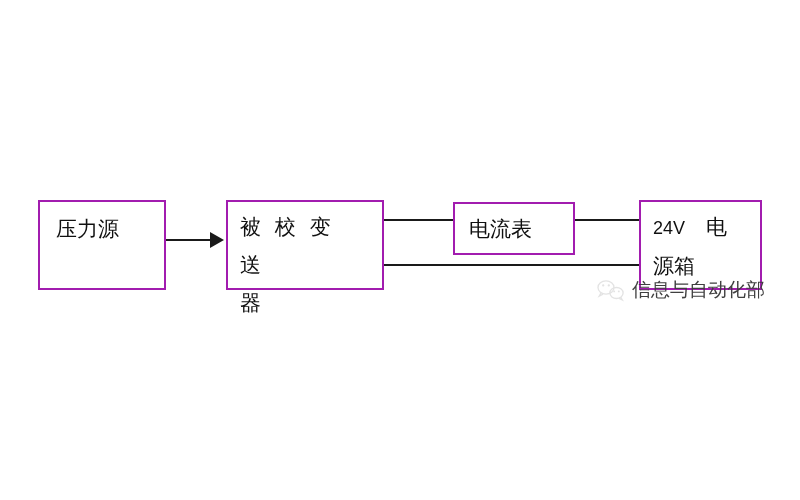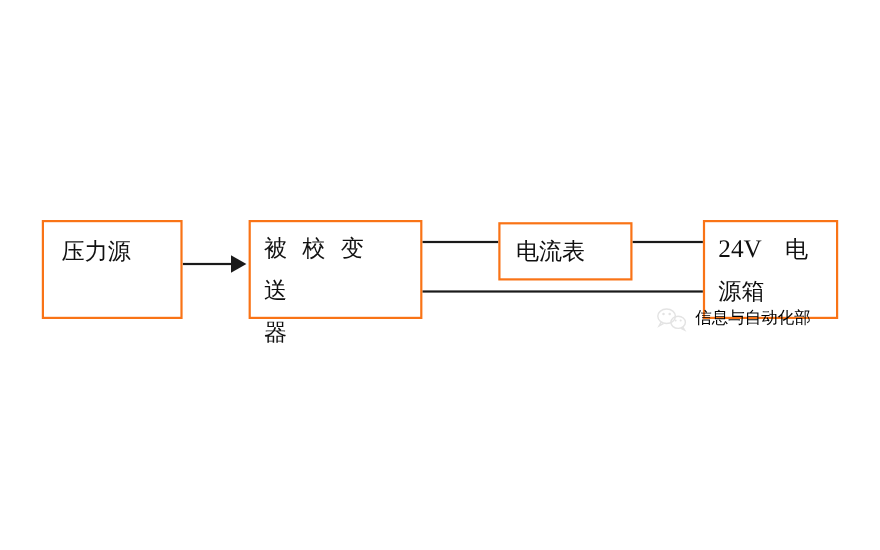--- a/index.html
+++ b/index.html
@@ -16,21 +16,21 @@
     width: 800px;
     height: 500px;
     background: #ffffff;
     overflow: hidden;
   }
 
   
   .block {
     position: absolute;
     box-sizing: border-box;
-    border: 2px solid #f97316;
+    border: 2px solid #a21caf;
     background: #ffffff;
     color: #101010;
     z-index: 3;
   }
   .block .block-label {
     display: block;
     font-size: 21px;
     line-height: 34px;
     color: #101010;
     white-space: pre-wrap;
@@ -91,22 +91,22 @@
   }
   #box-power-supply .block-label {
     position: absolute;
     left: 12px;
     top: 6px;
     width: 104px;
     line-height: 38px;
     letter-spacing: 0px;
   }
   #box-power-supply .volt {
-    font-family: Liberation Serif, serif;
-    font-size: 23px;
+    font-family: Liberation Sans, sans-serif;
+    font-size: 18px;
   }
 
   
   .wire {
     position: absolute;
     background: #1a1a1a;
     z-index: 2;
   }
   .wire-h { height: 2px; }
 
@@ -140,23 +140,23 @@
     pointer-events: none;
     user-select: none;
   }
   #watermark .wm-icon {
     display: block;
     width: 30px;
     height: 24px;
     opacity: 0.42;
   }
   #watermark .wm-text {
-    font-size: 15px;
+    font-size: 19px;
     line-height: 22px;
-    color: #000000;
+    color: #404040;
     letter-spacing: 0px;
     white-space: nowrap;
   }
 </style>
 </head>
 <body>
 
 <div id="canvas">
 
   <div class="block" id="box-pressure-source">

